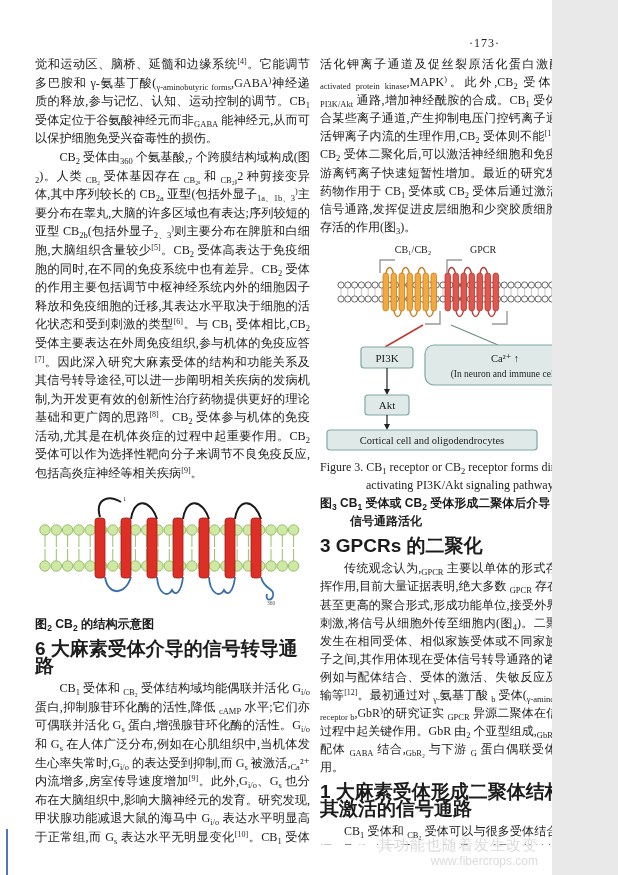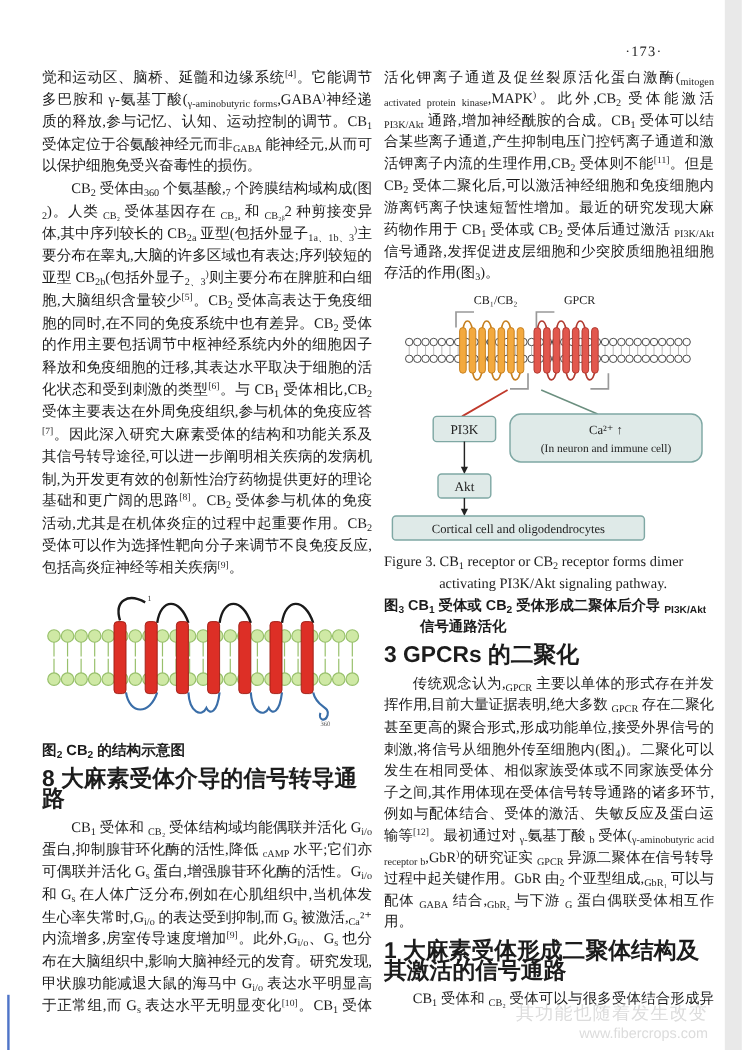--- a/index.html
+++ b/index.html
@@ -1,16 +1,16 @@
 <!DOCTYPE html>
 <html><head>
 <meta charset="utf-8">
 <style>
   html,body{margin:0;padding:0;background:#e9e9e9;}
-  .page{position:relative;width:604px;height:875px;background:#ffffff;overflow:hidden;
+  .page{position:relative;width:552px;height:875px;background:#ffffff;overflow:hidden;
         font-family:"Liberation Serif","DejaVu Serif",serif;color:#1c1c1c;}
   .pagenum{position:absolute;top:36px;right:52px;font-size:12px;letter-spacing:1px;color:#222;}
   .col{position:absolute;top:55px;width:275px;height:790px;overflow:hidden;text-align:justify;}
   .col-left{left:35px;}
   .col-right{left:320px;}
   .col p{margin:0;font-size:12.2px;line-height:18.6px;}
   .col-right p{font-size:12px;line-height:18.1px;}
   .indent{text-indent:2em;}
   sub{font-size:8.5px;vertical-align:-0.3em;line-height:0;}
   sup{font-size:8px;vertical-align:0.5em;line-height:0;}
@@ -155,21 +155,21 @@
             <rect x="110" y="28" width="10" height="60" rx="3" fill="#dd2f26" stroke="#a02018" stroke-width="0.8"></rect>
             <rect x="136" y="28" width="10" height="60" rx="3" fill="#dd2f26" stroke="#a02018" stroke-width="0.8"></rect>
             <rect x="162" y="28" width="10" height="60" rx="3" fill="#dd2f26" stroke="#a02018" stroke-width="0.8"></rect>
             <rect x="188" y="28" width="10" height="60" rx="3" fill="#dd2f26" stroke="#a02018" stroke-width="0.8"></rect>
             <rect x="214" y="28" width="10" height="60" rx="3" fill="#dd2f26" stroke="#a02018" stroke-width="0.8"></rect>
           </g>
       </svg>
     </div>
     <p class="cap-zh">图<sub>2</sub>  CB<sub>2</sub> 的结构示意图</p>
 
-    <div class="sec">8  大麻素受体介导的信号转导通路</div>
+    <div class="sec">6  大麻素受体介导的信号转导通路</div>
     <p class="indent">CB<sub>1</sub> 受体和 <sub>CB₂</sub> 受体结构域均能偶联并活化 G<sub>i/o</sub> 蛋白,抑制腺苷环化酶的活性,降低 <sub>cAMP</sub> 水平;它们亦可偶联并活化 G<sub>s</sub> 蛋白,增强腺苷环化酶的活性。G<sub>i/o</sub> 和 G<sub>s</sub> 在人体广泛分布,例如在心肌组织中,当机体发生心率失常时,G<sub>i/o</sub> 的表达受到抑制,而 G<sub>s</sub> 被激活,<sub>Ca</sub>²⁺内流增多,房室传导速度增加<sup>[9]</sup>。此外,G<sub>i/o</sub>、G<sub>s</sub> 也分布在大脑组织中,影响大脑神经元的发育。研究发现,甲状腺功能减退大鼠的海马中 G<sub>i/o</sub> 表达水平明显高于正常组,而 G<sub>s</sub> 表达水平无明显变化<sup>[10]</sup>。CB<sub>1</sub> 受体和 CB 受体还能抑制钙离子通道,</p>
   </div>
 
   <div class="col col-right">
     <p>活化钾离子通道及促丝裂原活化蛋白激酶(<sub>mitogen activated protein kinase</sub>,MAPK<sup>)</sup>。此外,CB<sub>2</sub> 受体能激活 <sub>PI3K/Akt</sub> 通路,增加神经酰胺的合成。CB<sub>1</sub> 受体可以结合某些离子通道,产生抑制电压门控钙离子通道和激活钾离子内流的生理作用,CB<sub>2</sub> 受体则不能<sup>[11]</sup>。但是 CB<sub>2</sub> 受体二聚化后,可以激活神经细胞和免疫细胞内游离钙离子快速短暂性增加。最近的研究发现大麻药物作用于 CB<sub>1</sub> 受体或 CB<sub>2</sub> 受体后通过激活 <sub>PI3K/Akt</sub> 信号通路,发挥促进皮层细胞和少突胶质细胞祖细胞存活的作用(图<sub>3</sub>)。</p>
 
     <div class="figwrap">
       <svg width="270" height="208" viewBox="0 0 270 208">
         <text x="90" y="10" font-size="10" text-anchor="middle" fill="#222">CB₁/CB₂</text>
         <text x="160" y="10" font-size="10" text-anchor="middle" fill="#222">GPCR</text>

